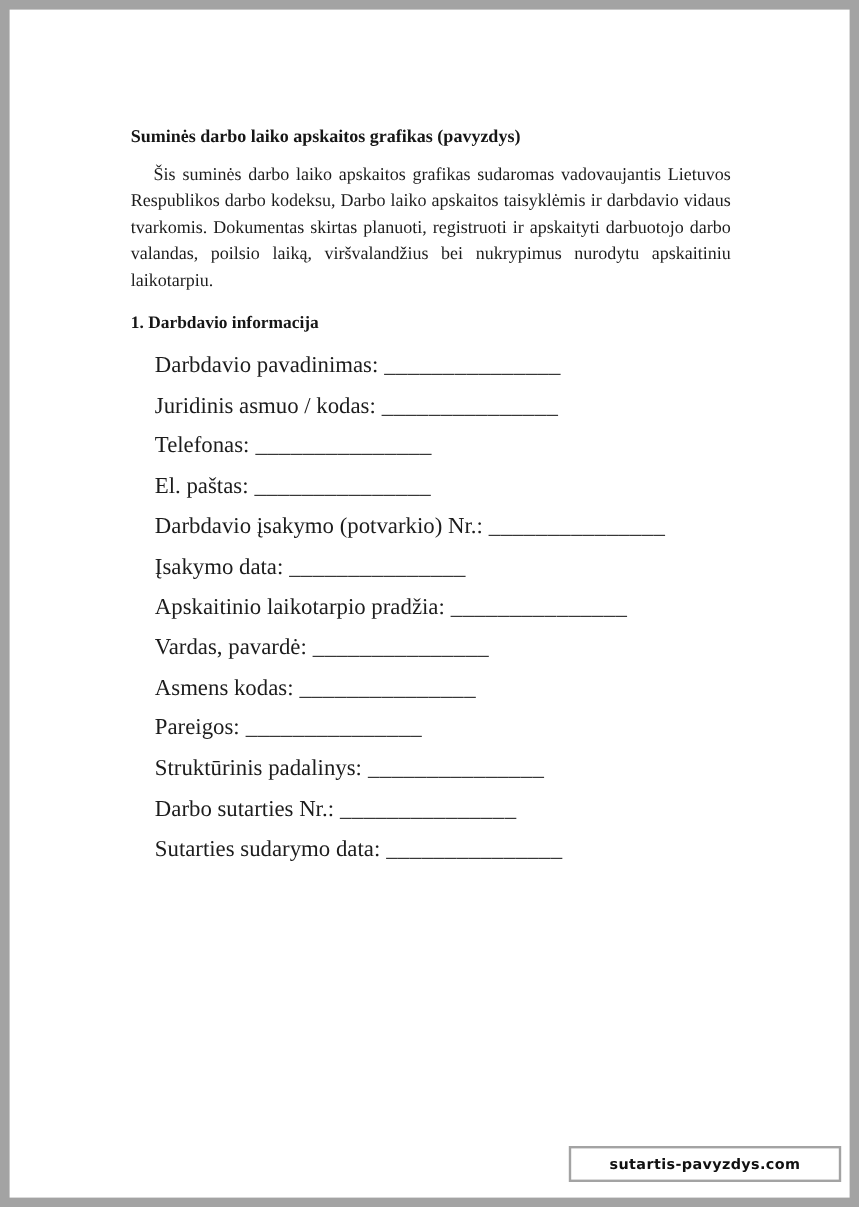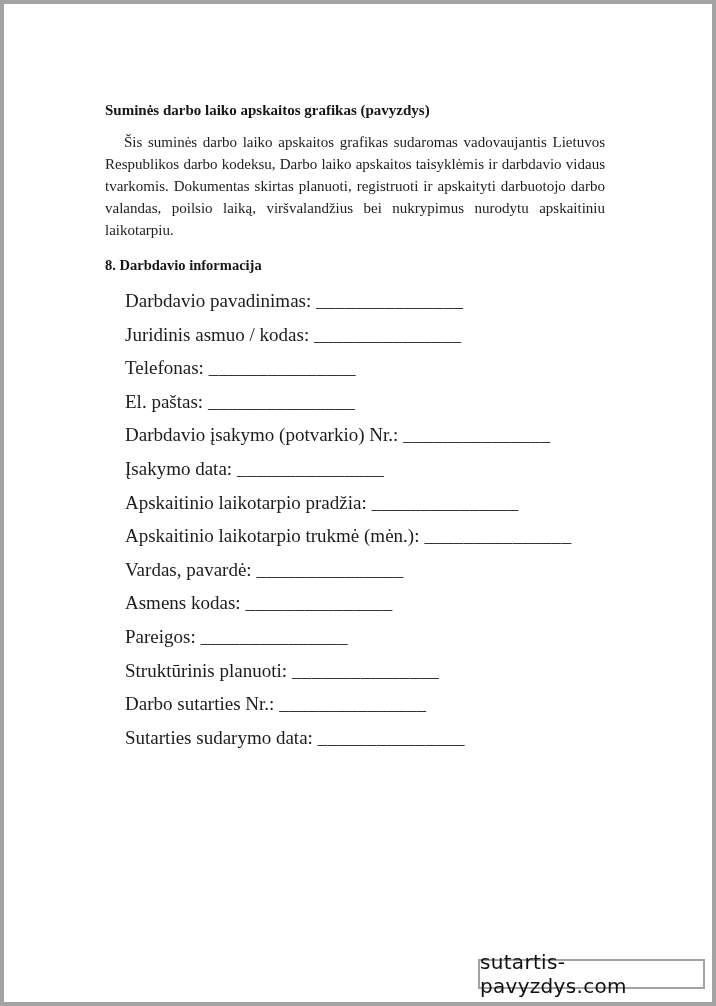--- a/index.html
+++ b/index.html
@@ -5,21 +5,21 @@
   html, body { margin: 0; padding: 0; }
   body {
     width: 716px; height: 1006px;
     font-family: "Liberation Serif", "DejaVu Serif", serif;
     background: #ffffff;
   }
   .frame {
     position: relative;
     box-sizing: border-box;
     width: 716px; height: 1006px;
-    border: 4px solid #a3a3a3;
+    border: 8px solid #a3a3a3;
     background: #ffffff;
     overflow: hidden;
   }
   .content {
     position: absolute;
     left: 101px; top: 96.5px;
     width: 500px;
     color: #1c1c1c;
   }
   .doc-title {
@@ -56,38 +56,38 @@
   }
   .watermark {
     position: absolute;
     right: 7px; bottom: 13px;
     box-sizing: border-box;
     width: 227px; height: 30px;
     background: #ffffff;
     border: 2px solid #a3a3a3;
     display: flex; align-items: center; justify-content: center;
     font-family: "DejaVu Sans", "Liberation Sans", sans-serif;
-    font-weight: 400;
-    font-size: 20px;
+    font-weight: 700;
+    font-size: 12px;
     letter-spacing: 0.3px;
     color: #111111;
   }
 </style>
 </head>
 <body>
 
 <div class="frame">
   <div class="content">
 
     <div class="doc-title">Suminės darbo laiko apskaitos grafikas (pavyzdys)</div>
 
     <div class="doc-paragraph">Šis suminės darbo laiko apskaitos grafikas sudaromas vadovaujantis Lietuvos Respublikos darbo kodeksu, Darbo laiko apskaitos taisyklėmis ir darbdavio vidaus tvarkomis. Dokumentas skirtas planuoti, registruoti ir apskaityti darbuotojo darbo valandas, poilsio laiką, viršvalandžius bei nukrypimus nurodytu apskaitiniu laikotarpiu.</div>
 
     <div class="section">
-      <div class="section-heading">8. Darbdavio informacija</div>
+      <div class="section-heading">1. Darbdavio informacija</div>
       <div class="field-line">
         <span>Darbdavio pavadinimas:</span><span class="field-blank">_______________</span>
       </div>
       <div class="field-line">
         <span>Juridinis asmuo / kodas:</span><span class="field-blank">_______________</span>
       </div>
       <div class="field-line">
         <span>Telefonas:</span><span class="field-blank">_______________</span>
       </div>
       <div class="field-line">
@@ -98,37 +98,34 @@
     <div class="section">
       <div class="field-line">
         <span>Darbdavio įsakymo (potvarkio) Nr.:</span><span class="field-blank">_______________</span>
       </div>
       <div class="field-line">
         <span>Įsakymo data:</span><span class="field-blank">_______________</span>
       </div>
       <div class="field-line">
         <span>Apskaitinio laikotarpio pradžia:</span><span class="field-blank">_______________</span>
       </div>
-      <div class="field-line">
-        <span>Apskaitinio laikotarpio trukmė (mėn.):</span><span class="field-blank">_______________</span>
-      </div>
     </div>
 
     <div class="section">
       <div class="field-line">
         <span>Vardas, pavardė:</span><span class="field-blank">_______________</span>
       </div>
       <div class="field-line">
         <span>Asmens kodas:</span><span class="field-blank">_______________</span>
       </div>
       <div class="field-line">
         <span>Pareigos:</span><span class="field-blank">_______________</span>
       </div>
       <div class="field-line">
-        <span>Struktūrinis planuoti:</span><span class="field-blank">_______________</span>
+        <span>Struktūrinis padalinys:</span><span class="field-blank">_______________</span>
       </div>
       <div class="field-line">
         <span>Darbo sutarties Nr.:</span><span class="field-blank">_______________</span>
       </div>
       <div class="field-line">
         <span>Sutarties sudarymo data:</span><span class="field-blank">_______________</span>
       </div>
     </div>
 
 

